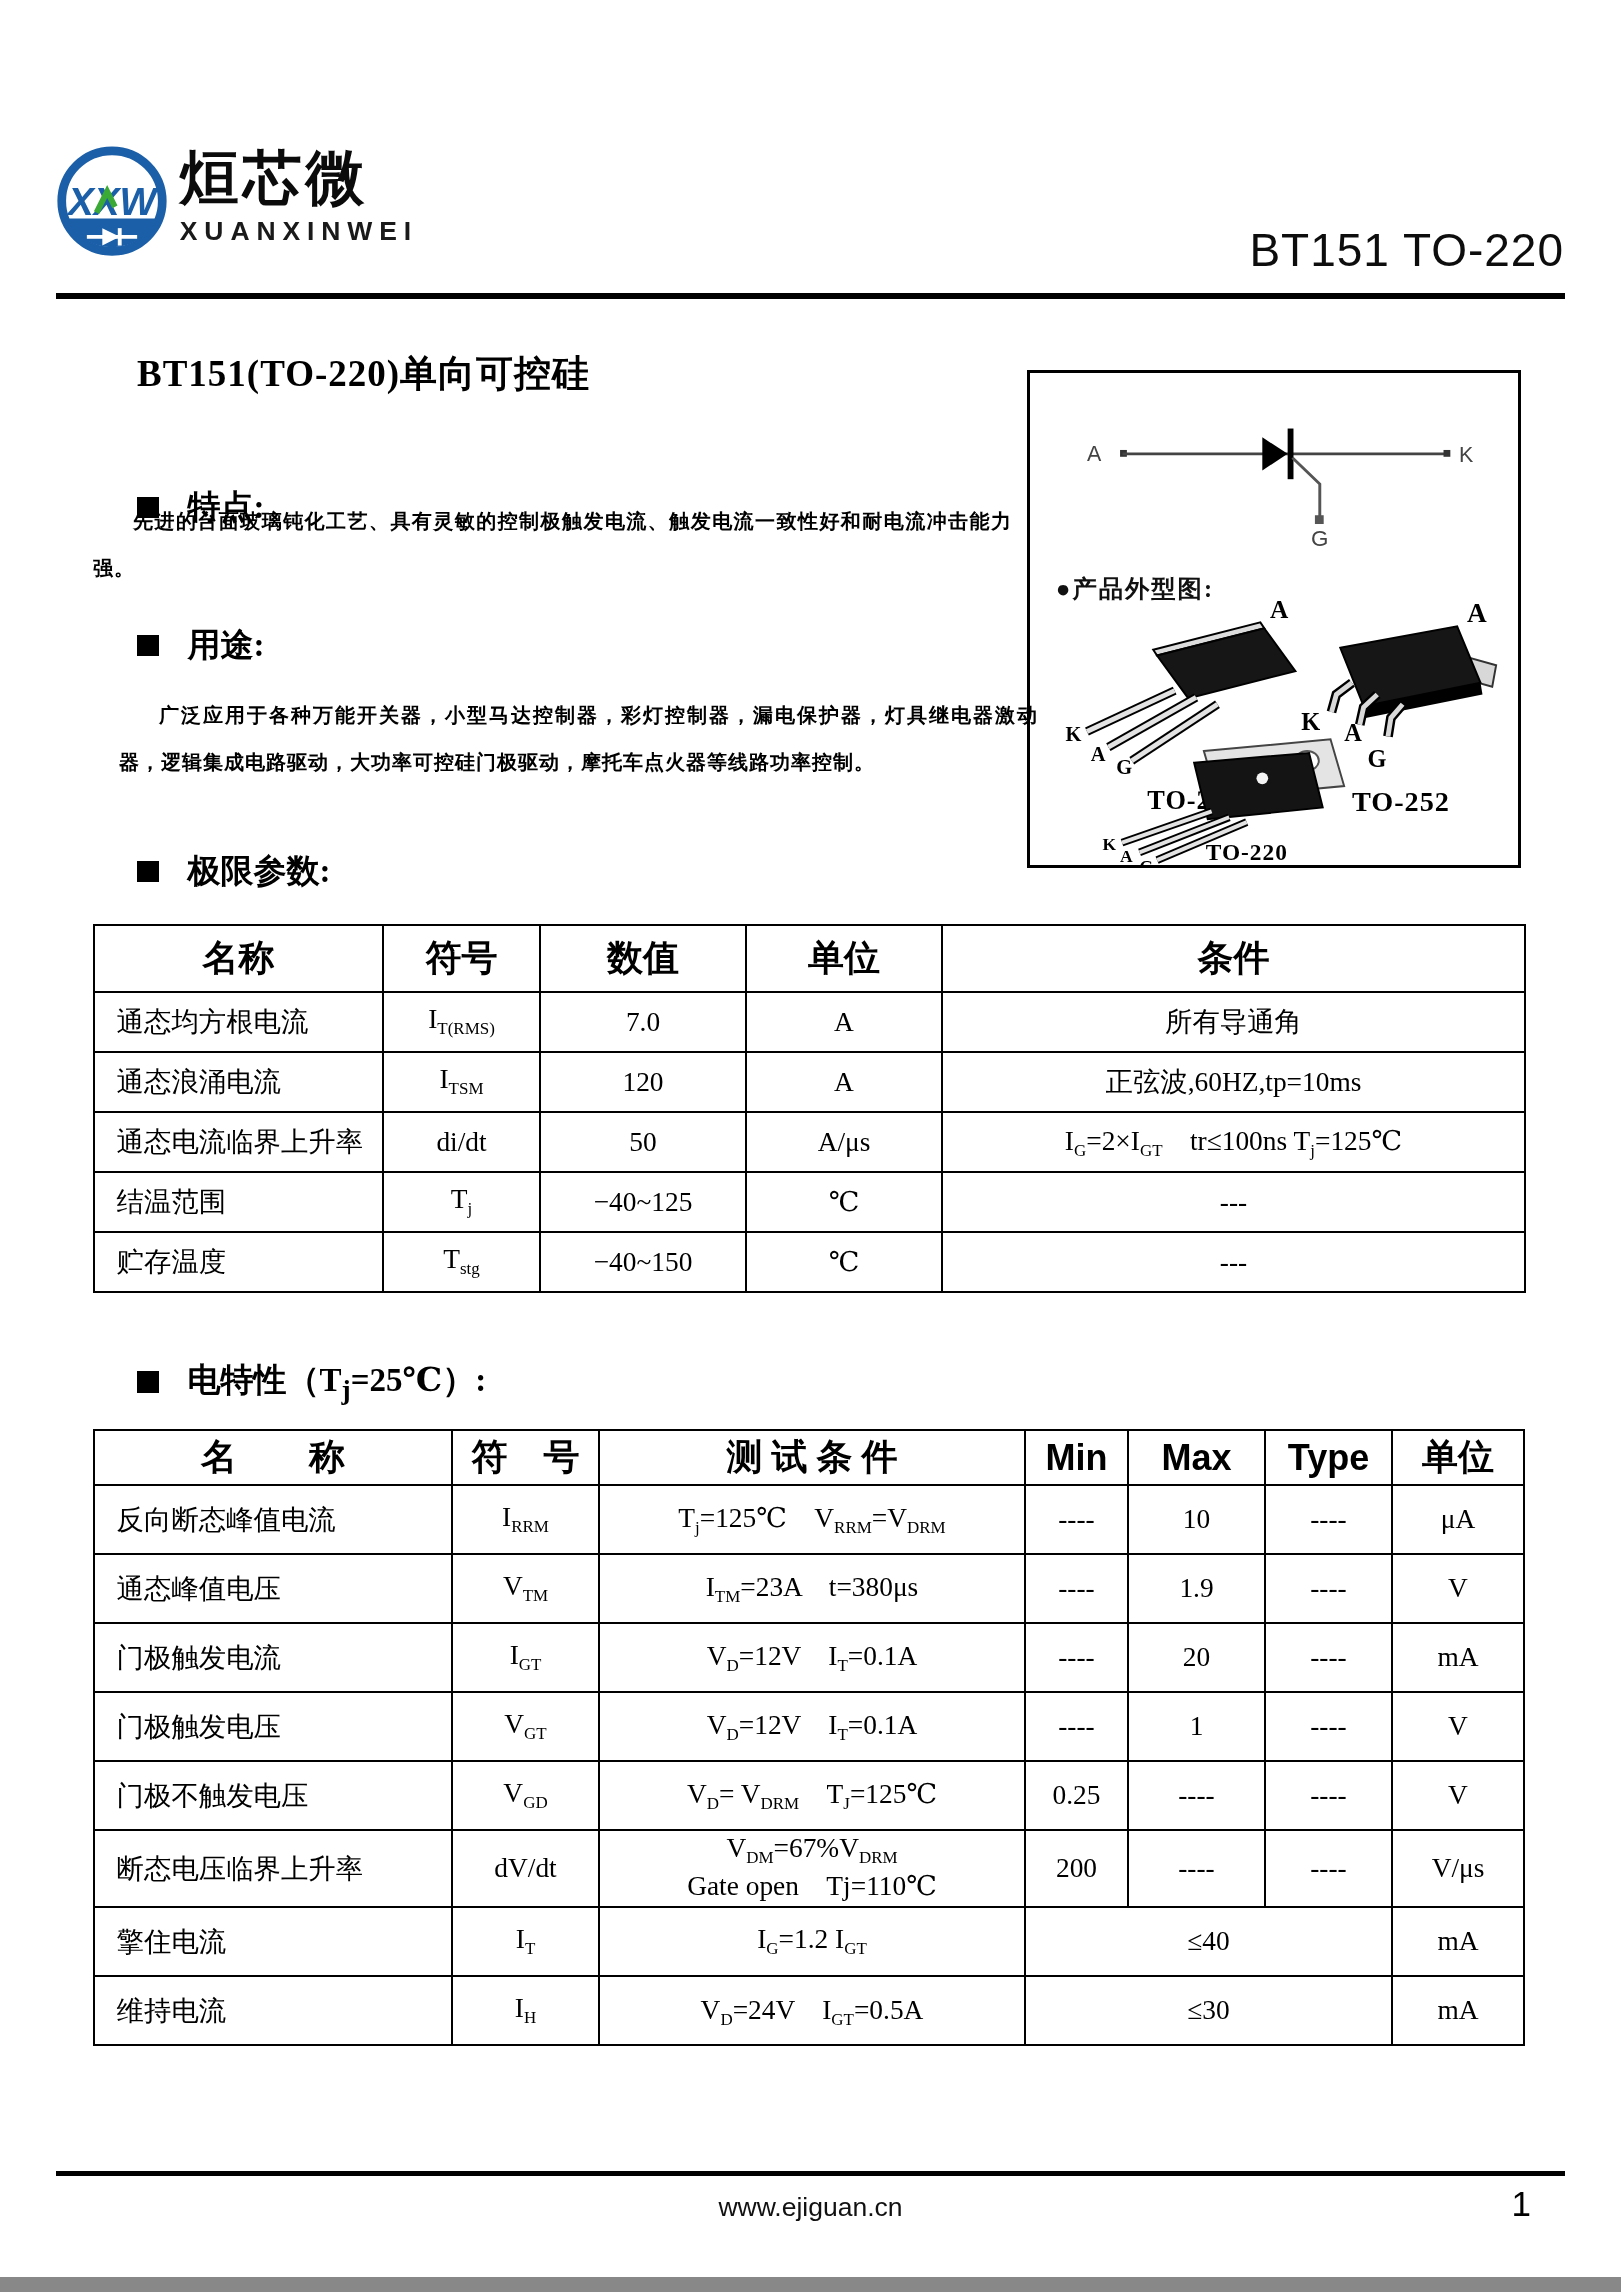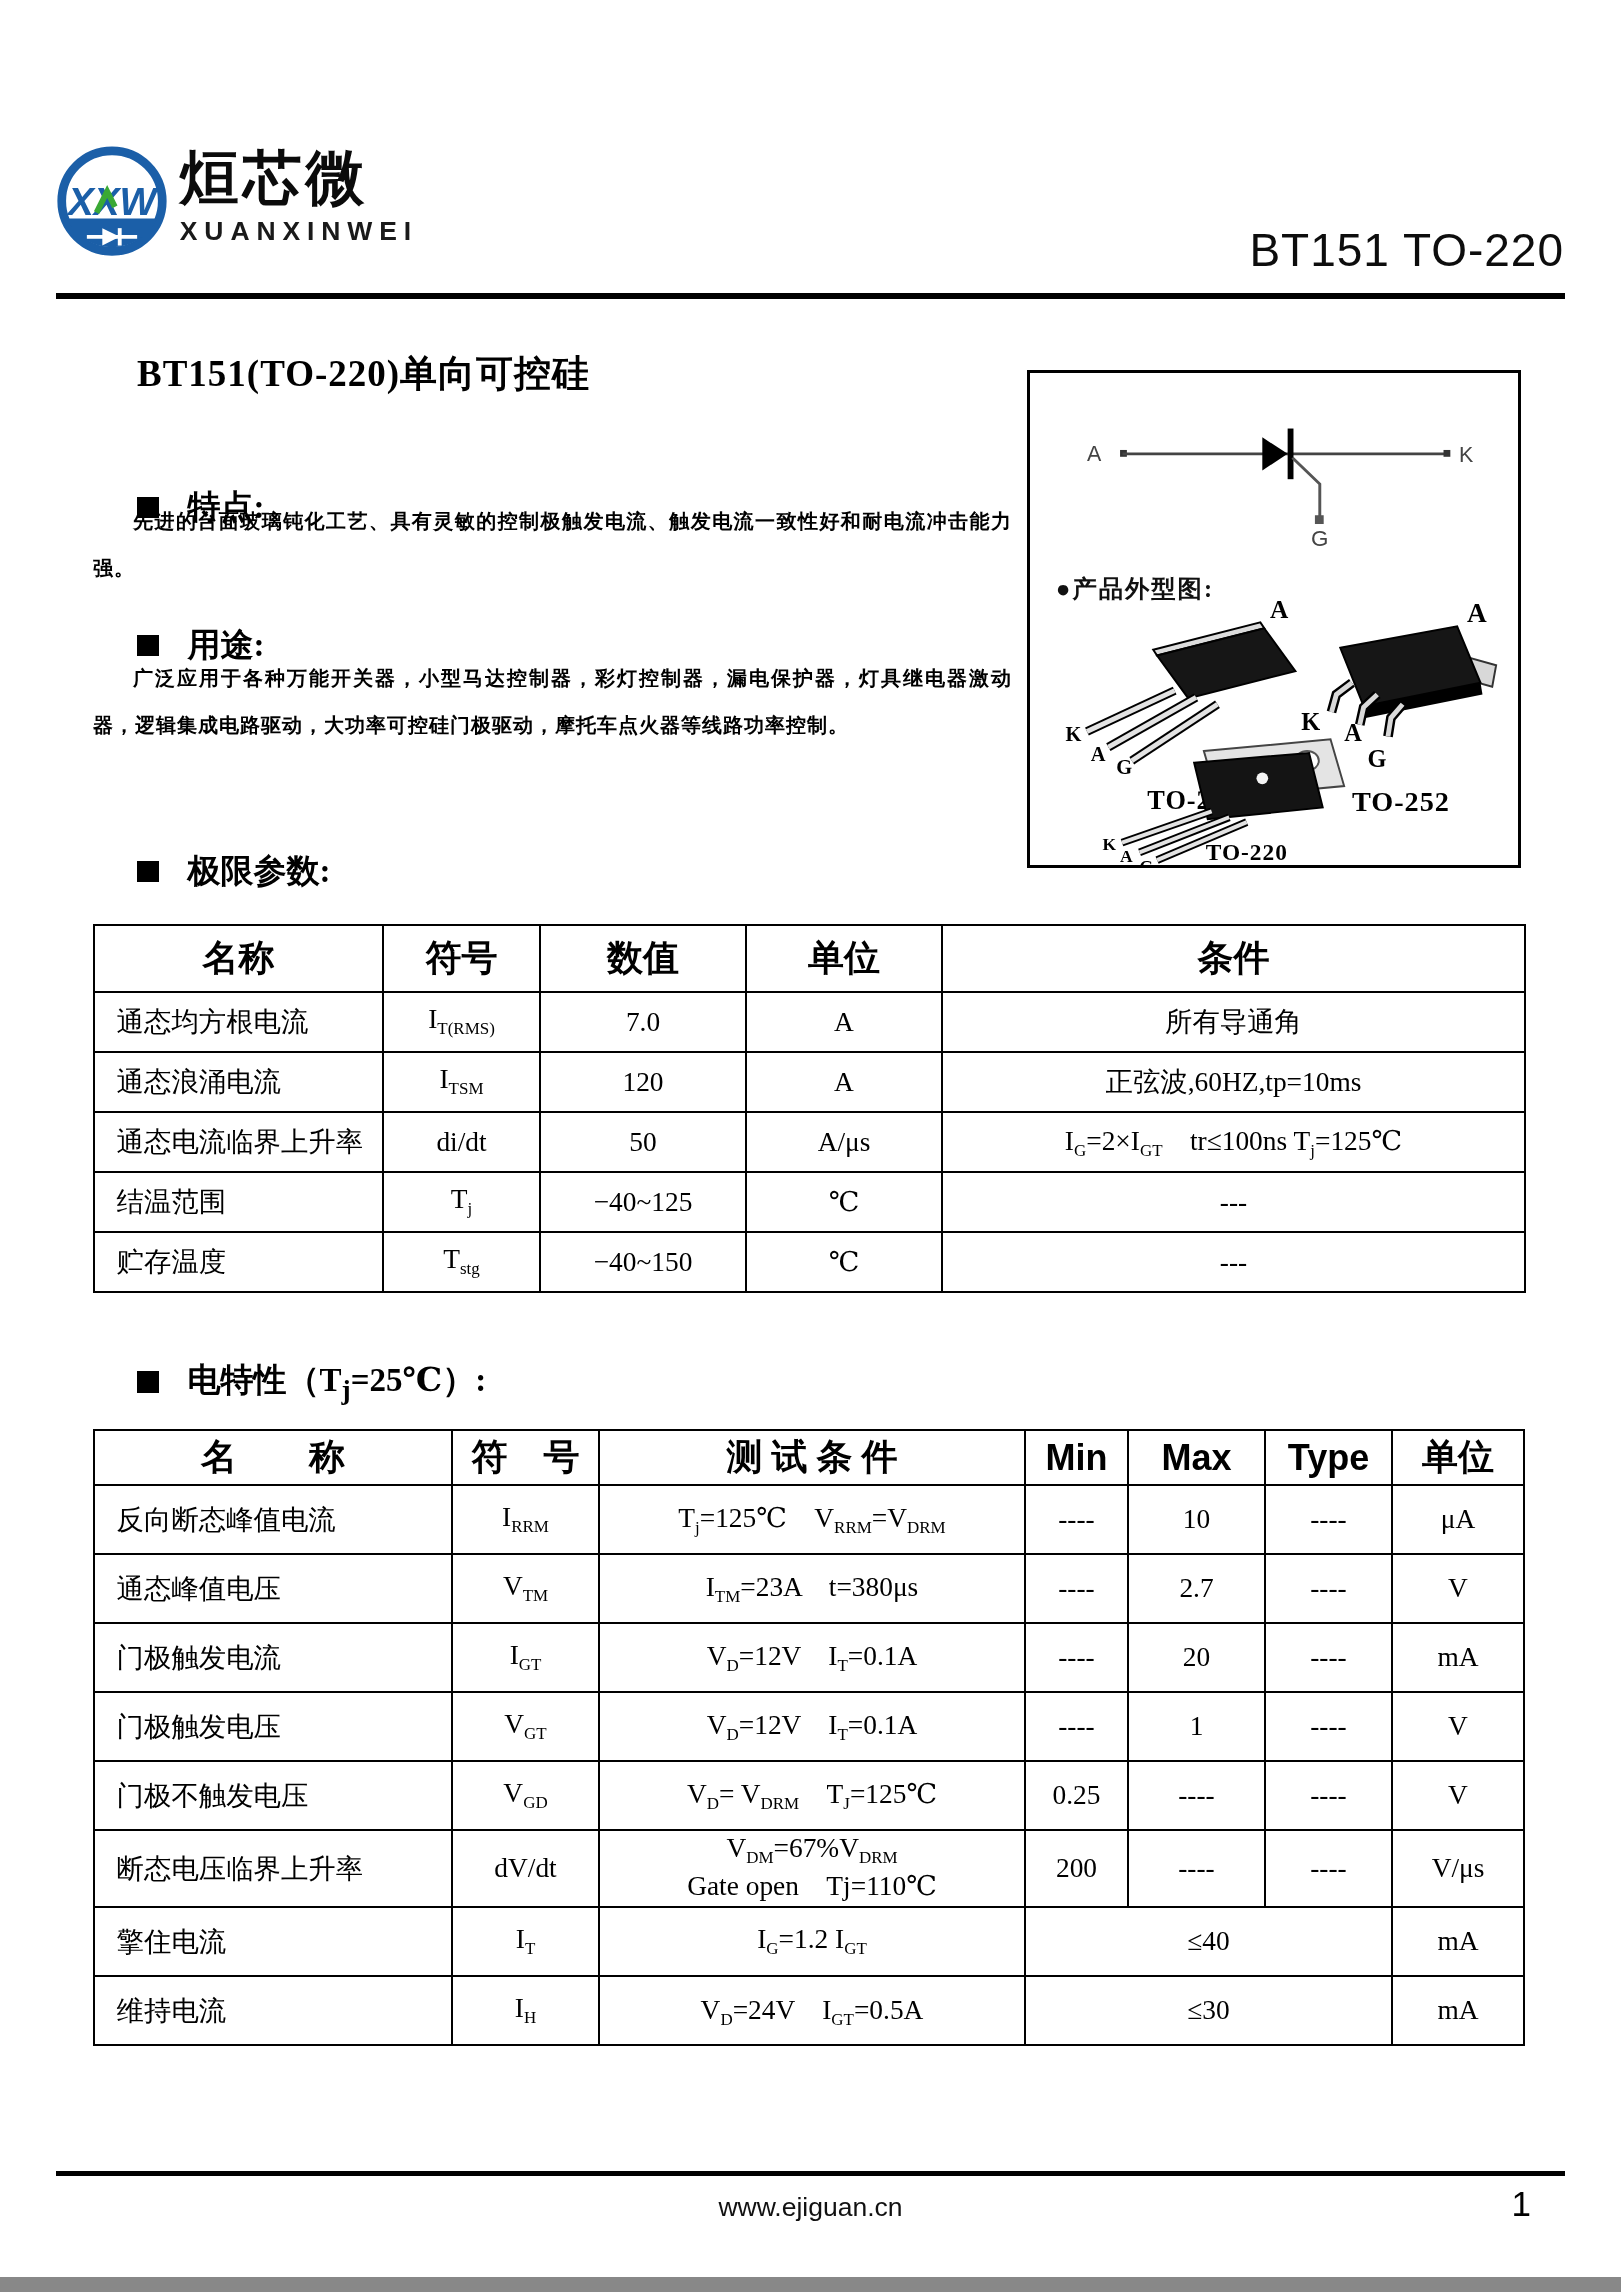--- a/index.html
+++ b/index.html
@@ -27,21 +27,21 @@
   .sec-head .bullet{width:21.6px;height:21.6px;background:#000;display:inline-block;margin-right:29px;flex:none;}
   .sec-head.h-features{top:469px;margin-top:16px;}
   .sec-head.h-apps{top:623px;}
   .sec-head.h-limits{top:849px;}
   .sec-head.h-elec{top:1358px;}
   .para{
     position:absolute;left:93px;width:919px;font-size:20px;font-weight:700;
     line-height:47px;text-align:justify;text-indent:2em;letter-spacing:1px;
   }
   .para.p-features{top:498px;}
-  .para.p-apps{top:655px;}
+  .para.p-apps{top:692px;margin-left:26px;}
   
   .package-box{position:absolute;left:1027px;top:370px;width:494px;height:498px;border:3.9px solid #000;box-sizing:border-box;background:#fff;}
   .package-box svg{width:100%;height:100%;}
   .pkg-label{font-weight:700;}
   
   table.sheet{position:absolute;left:93px;width:1431px;border-collapse:collapse;table-layout:fixed;
     font-size:27.4px;}
   table.sheet th,table.sheet td{border:2.5px solid #000;text-align:center;vertical-align:middle;padding:2px 7.8px;overflow:hidden;}
   table.sheet th{font-weight:700;font-size:36px;}
   table.sheet td:first-child{text-align:left;padding-left:21.6px;}
@@ -268,21 +268,21 @@
           <td>----</td>
           <td>10</td>
           <td>----</td>
           <td>μA</td>
         </tr>
         <tr>
           <td>通态峰值电压</td>
           <td>V<sub>TM</sub></td>
           <td>I<sub>TM</sub>=23A　t=380μs</td>
           <td>----</td>
-          <td>2.7</td>
+          <td>1.9</td>
           <td>----</td>
           <td>V</td>
         </tr>
         <tr>
           <td>门极触发电流</td>
           <td>I<sub>GT</sub></td>
           <td>V<sub>D</sub>=12V　I<sub>T</sub>=0.1A</td>
           <td>----</td>
           <td>20</td>
           <td>----</td>

